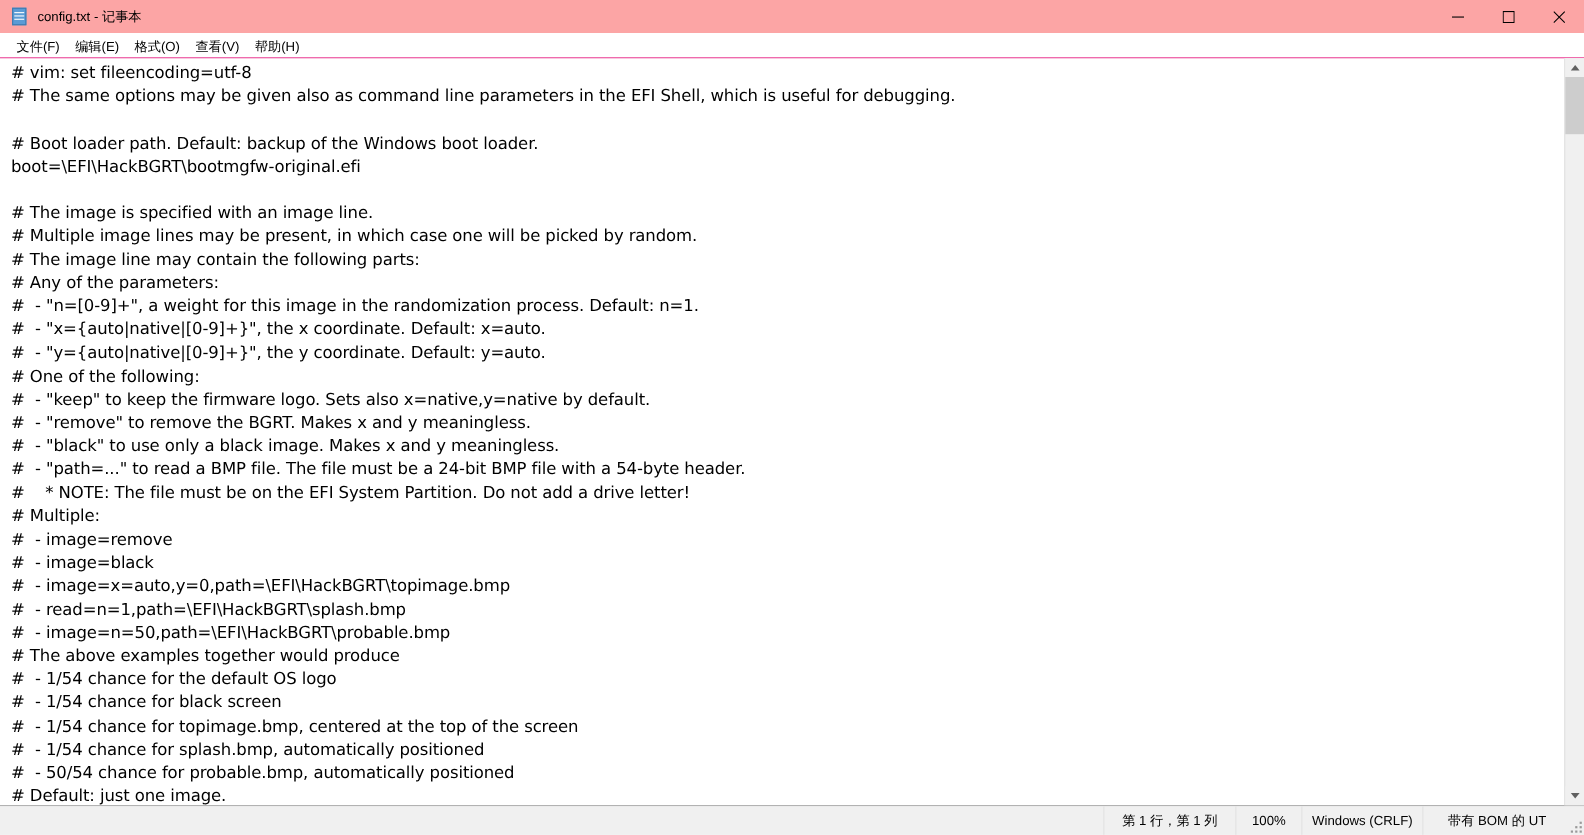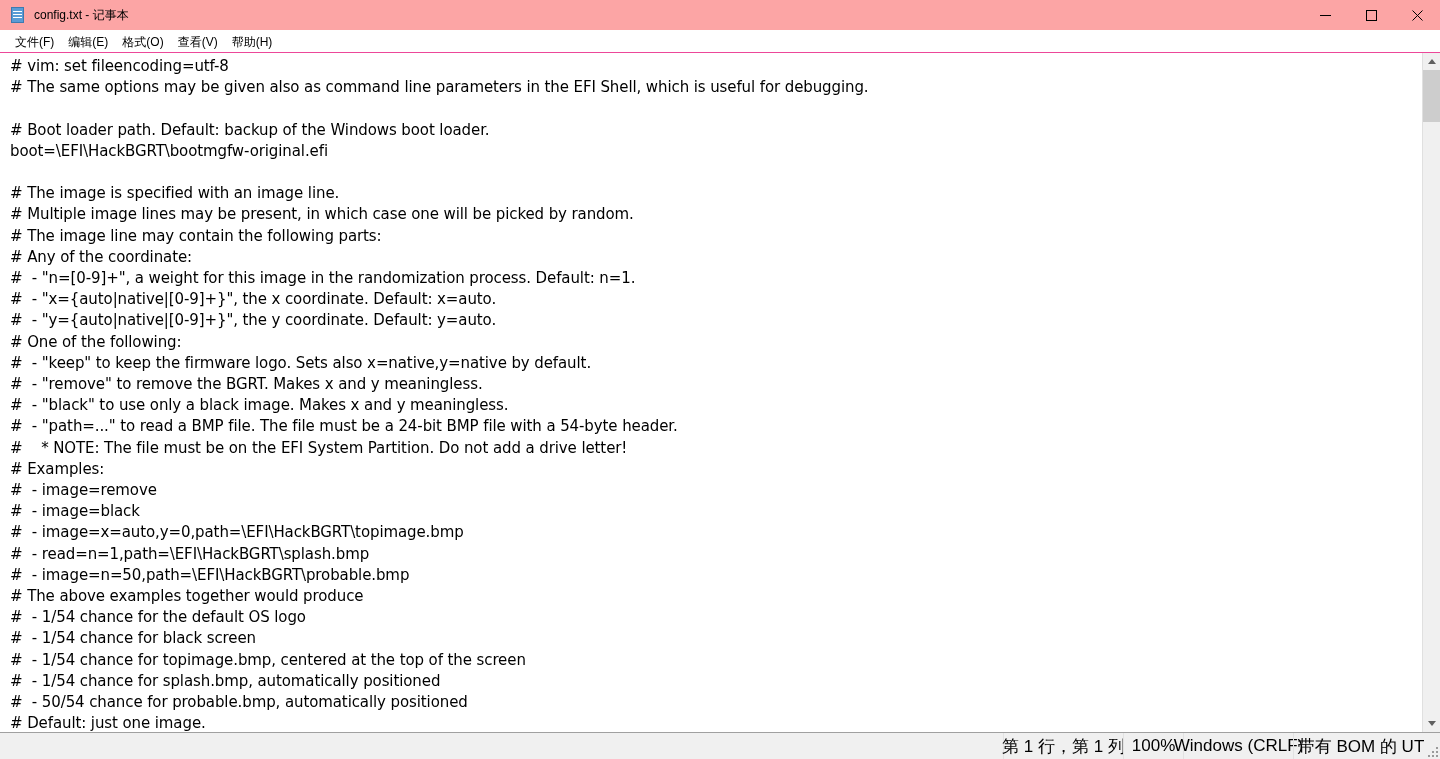--- a/index.html
+++ b/index.html
@@ -164,21 +164,21 @@
   }
 
   
   .statusbar {
     height: 26px;
     background: #f0f0f0;
     flex: 0 0 auto;
     display: flex;
     align-items: center;
     justify-content: flex-end;
-    font-size: 17px;
+    font-size: 12px;
     color: #000;
     position: relative;
   }
   .status-cell {
     height: 26px;
     display: flex;
     align-items: center;
     padding: 0 10px;
     border-left: 1px solid #e2e2e2;
     white-space: nowrap;
@@ -279,31 +279,31 @@
     <div class="text-area" id="text-area">
         <div class="text-line"># vim: set fileencoding=utf-8</div>
         <div class="text-line"># The same options may be given also as command line parameters in the EFI Shell, which is useful for debugging.</div>
         <div class="text-line">&nbsp;</div>
         <div class="text-line"># Boot loader path. Default: backup of the Windows boot loader.</div>
         <div class="text-line">boot=\EFI\HackBGRT\bootmgfw-original.efi</div>
         <div class="text-line">&nbsp;</div>
         <div class="text-line"># The image is specified with an image line.</div>
         <div class="text-line"># Multiple image lines may be present, in which case one will be picked by random.</div>
         <div class="text-line"># The image line may contain the following parts:</div>
-        <div class="text-line"># Any of the coordinate:</div>
+        <div class="text-line"># Any of the parameters:</div>
         <div class="text-line">#  - "n=[0-9]+", a weight for this image in the randomization process. Default: n=1.</div>
         <div class="text-line">#  - "x={auto|native|[0-9]+}", the x coordinate. Default: x=auto.</div>
         <div class="text-line">#  - "y={auto|native|[0-9]+}", the y coordinate. Default: y=auto.</div>
         <div class="text-line"># One of the following:</div>
         <div class="text-line">#  - "keep" to keep the firmware logo. Sets also x=native,y=native by default.</div>
         <div class="text-line">#  - "remove" to remove the BGRT. Makes x and y meaningless.</div>
         <div class="text-line">#  - "black" to use only a black image. Makes x and y meaningless.</div>
         <div class="text-line">#  - "path=..." to read a BMP file. The file must be a 24-bit BMP file with a 54-byte header.</div>
         <div class="text-line">#    * NOTE: The file must be on the EFI System Partition. Do not add a drive letter!</div>
-        <div class="text-line"># Examples:</div>
+        <div class="text-line"># Multiple:</div>
         <div class="text-line">#  - image=remove</div>
         <div class="text-line">#  - image=black</div>
         <div class="text-line">#  - image=x=auto,y=0,path=\EFI\HackBGRT\topimage.bmp</div>
         <div class="text-line">#  - read=n=1,path=\EFI\HackBGRT\splash.bmp</div>
         <div class="text-line">#  - image=n=50,path=\EFI\HackBGRT\probable.bmp</div>
         <div class="text-line"># The above examples together would produce</div>
         <div class="text-line">#  - 1/54 chance for the default OS logo</div>
         <div class="text-line">#  - 1/54 chance for black screen</div>
         <div class="text-line">#  - 1/54 chance for topimage.bmp, centered at the top of the screen</div>
         <div class="text-line">#  - 1/54 chance for splash.bmp, automatically positioned</div>

